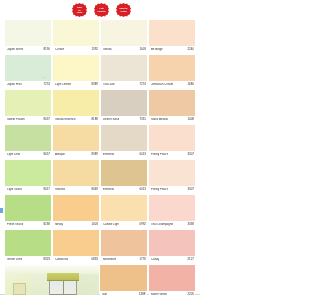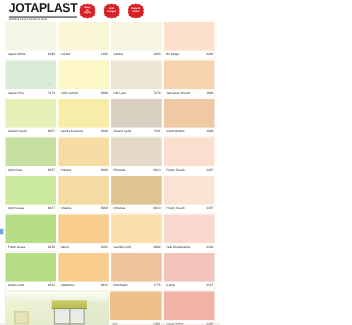--- a/index.html
+++ b/index.html
@@ -261,25 +261,20 @@
 </head>
 <body>
 
 <div id="page">
 
   <div class="edge-line top"></div>
   <div class="edge-line bottom"></div>
   <div class="left-tick"></div>
 
   <div id="header">
-    <div class="brand-block">
-      <div class="brand-name">JOTAPLAST</div>
-      <div class="brand-rule"></div>
-      <div class="brand-tagline">Modified Acrylic Emulsion Paint</div>
-    </div>
 
     <div class="badges">
       <div class="badge">
         <div class="star"></div>
         <div class="btxt">
           <div>Easy</div>
           <div>to</div>
           <div>Apply</div>
         </div>
       </div>

